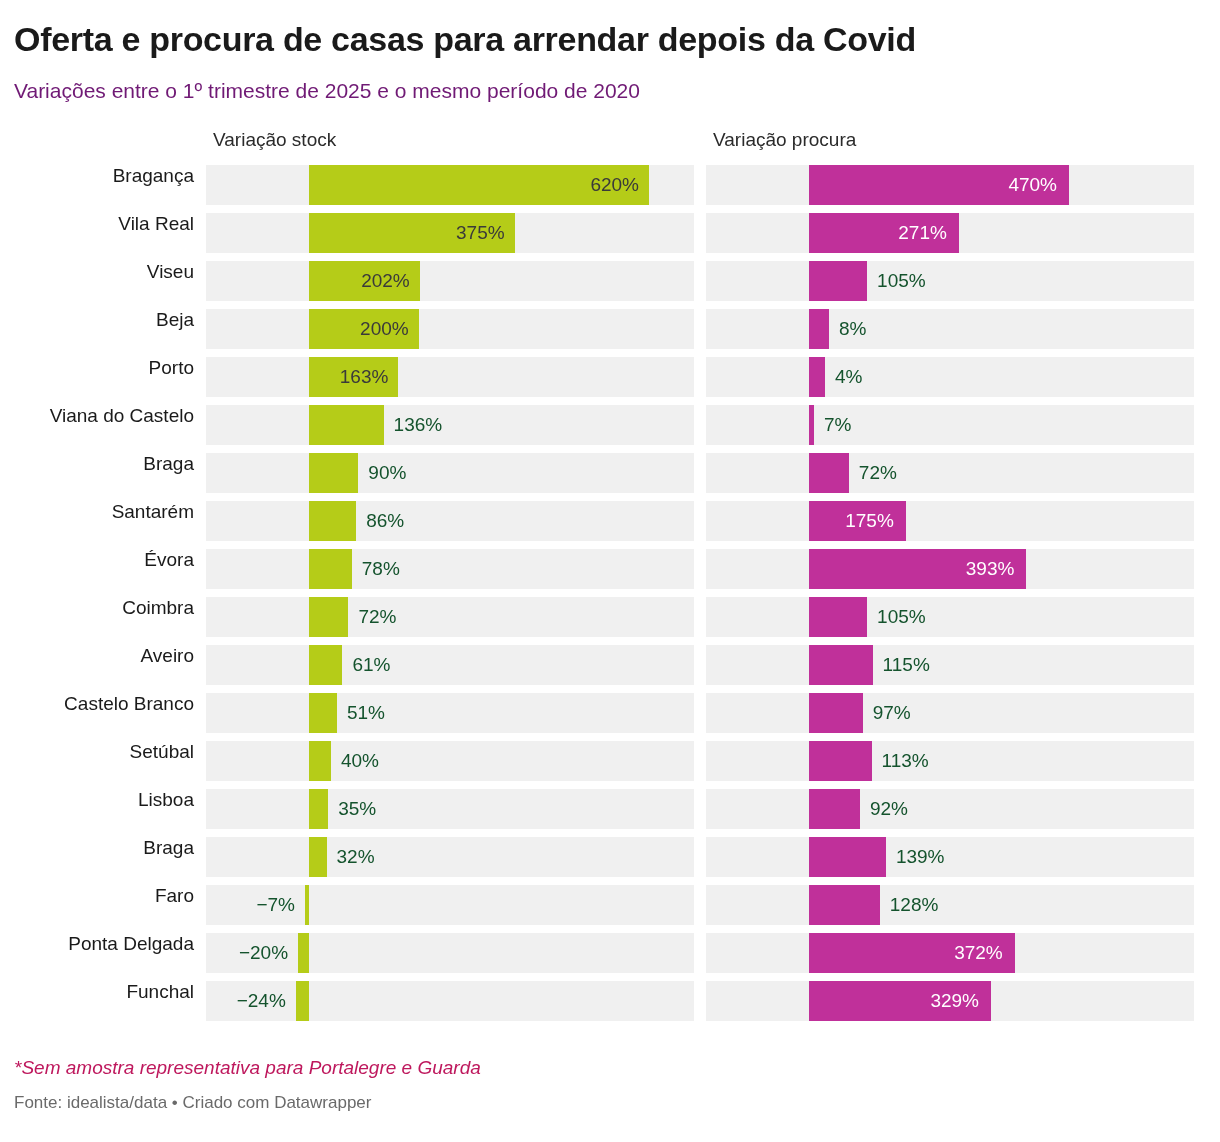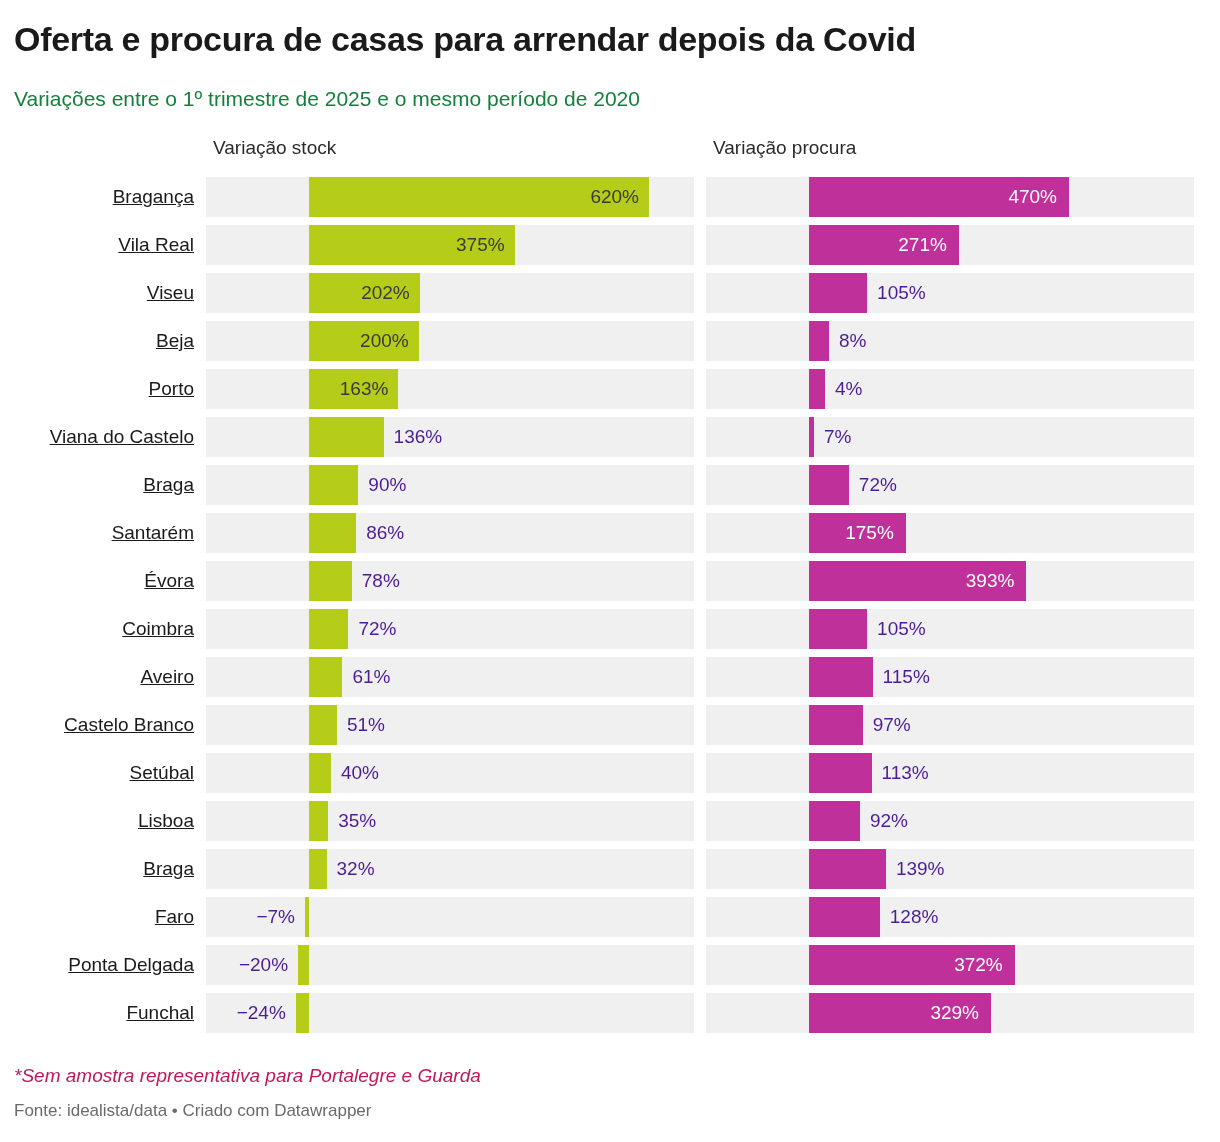--- a/index.html
+++ b/index.html
@@ -25,22 +25,22 @@
     font-size: 34px;
     font-weight: bold;
     letter-spacing: -0.3px;
     line-height: 1.15;
     margin: 6px 0 0 0;
     color: #1a1a1a;
   }
   .subtitle {
     font-size: 21px;
     font-weight: normal;
-    color: #15803d;
-    margin: 28px 0 0 0;
+    color: #701a75;
+    margin: 20px 0 0 0;
   }
 
   .chart-area {
     position: relative;
     margin-top: 26px;
   }
 
   .col-headers {
     position: relative;
     height: 28px;
@@ -52,23 +52,21 @@
     top: 0;
   }
   .col-header.stock { left: 199px; }
   .col-header.procura { left: 699px; }
 
   .rows {
     margin-top: 8px;
   }
   .row {
     display: flex;
-    align-items: center;
     height: 48px;
-    text-decoration: underline;
   }
   .row-label {
     width: 192px;
     text-align: right;
     padding-right: 12px;
     font-size: 19px;
     color: #1a1a1a;
     box-sizing: border-box;
     white-space: nowrap;
   }
@@ -97,21 +95,21 @@
     font-size: 19px;
     white-space: nowrap;
   }
   .bar-value.inside {
     color: #ffffff;
   }
   .bar-value.inside-dark {
     color: #3a3a3a;
   }
   .bar-value.outside {
-    color: #4c1d95;
+    color: #14532d;
   }
 
   .footnote {
     font-size: 19px;
     font-style: italic;
     color: #be185d;
     margin-top: 28px;
   }
   .source {
     font-size: 17px;

